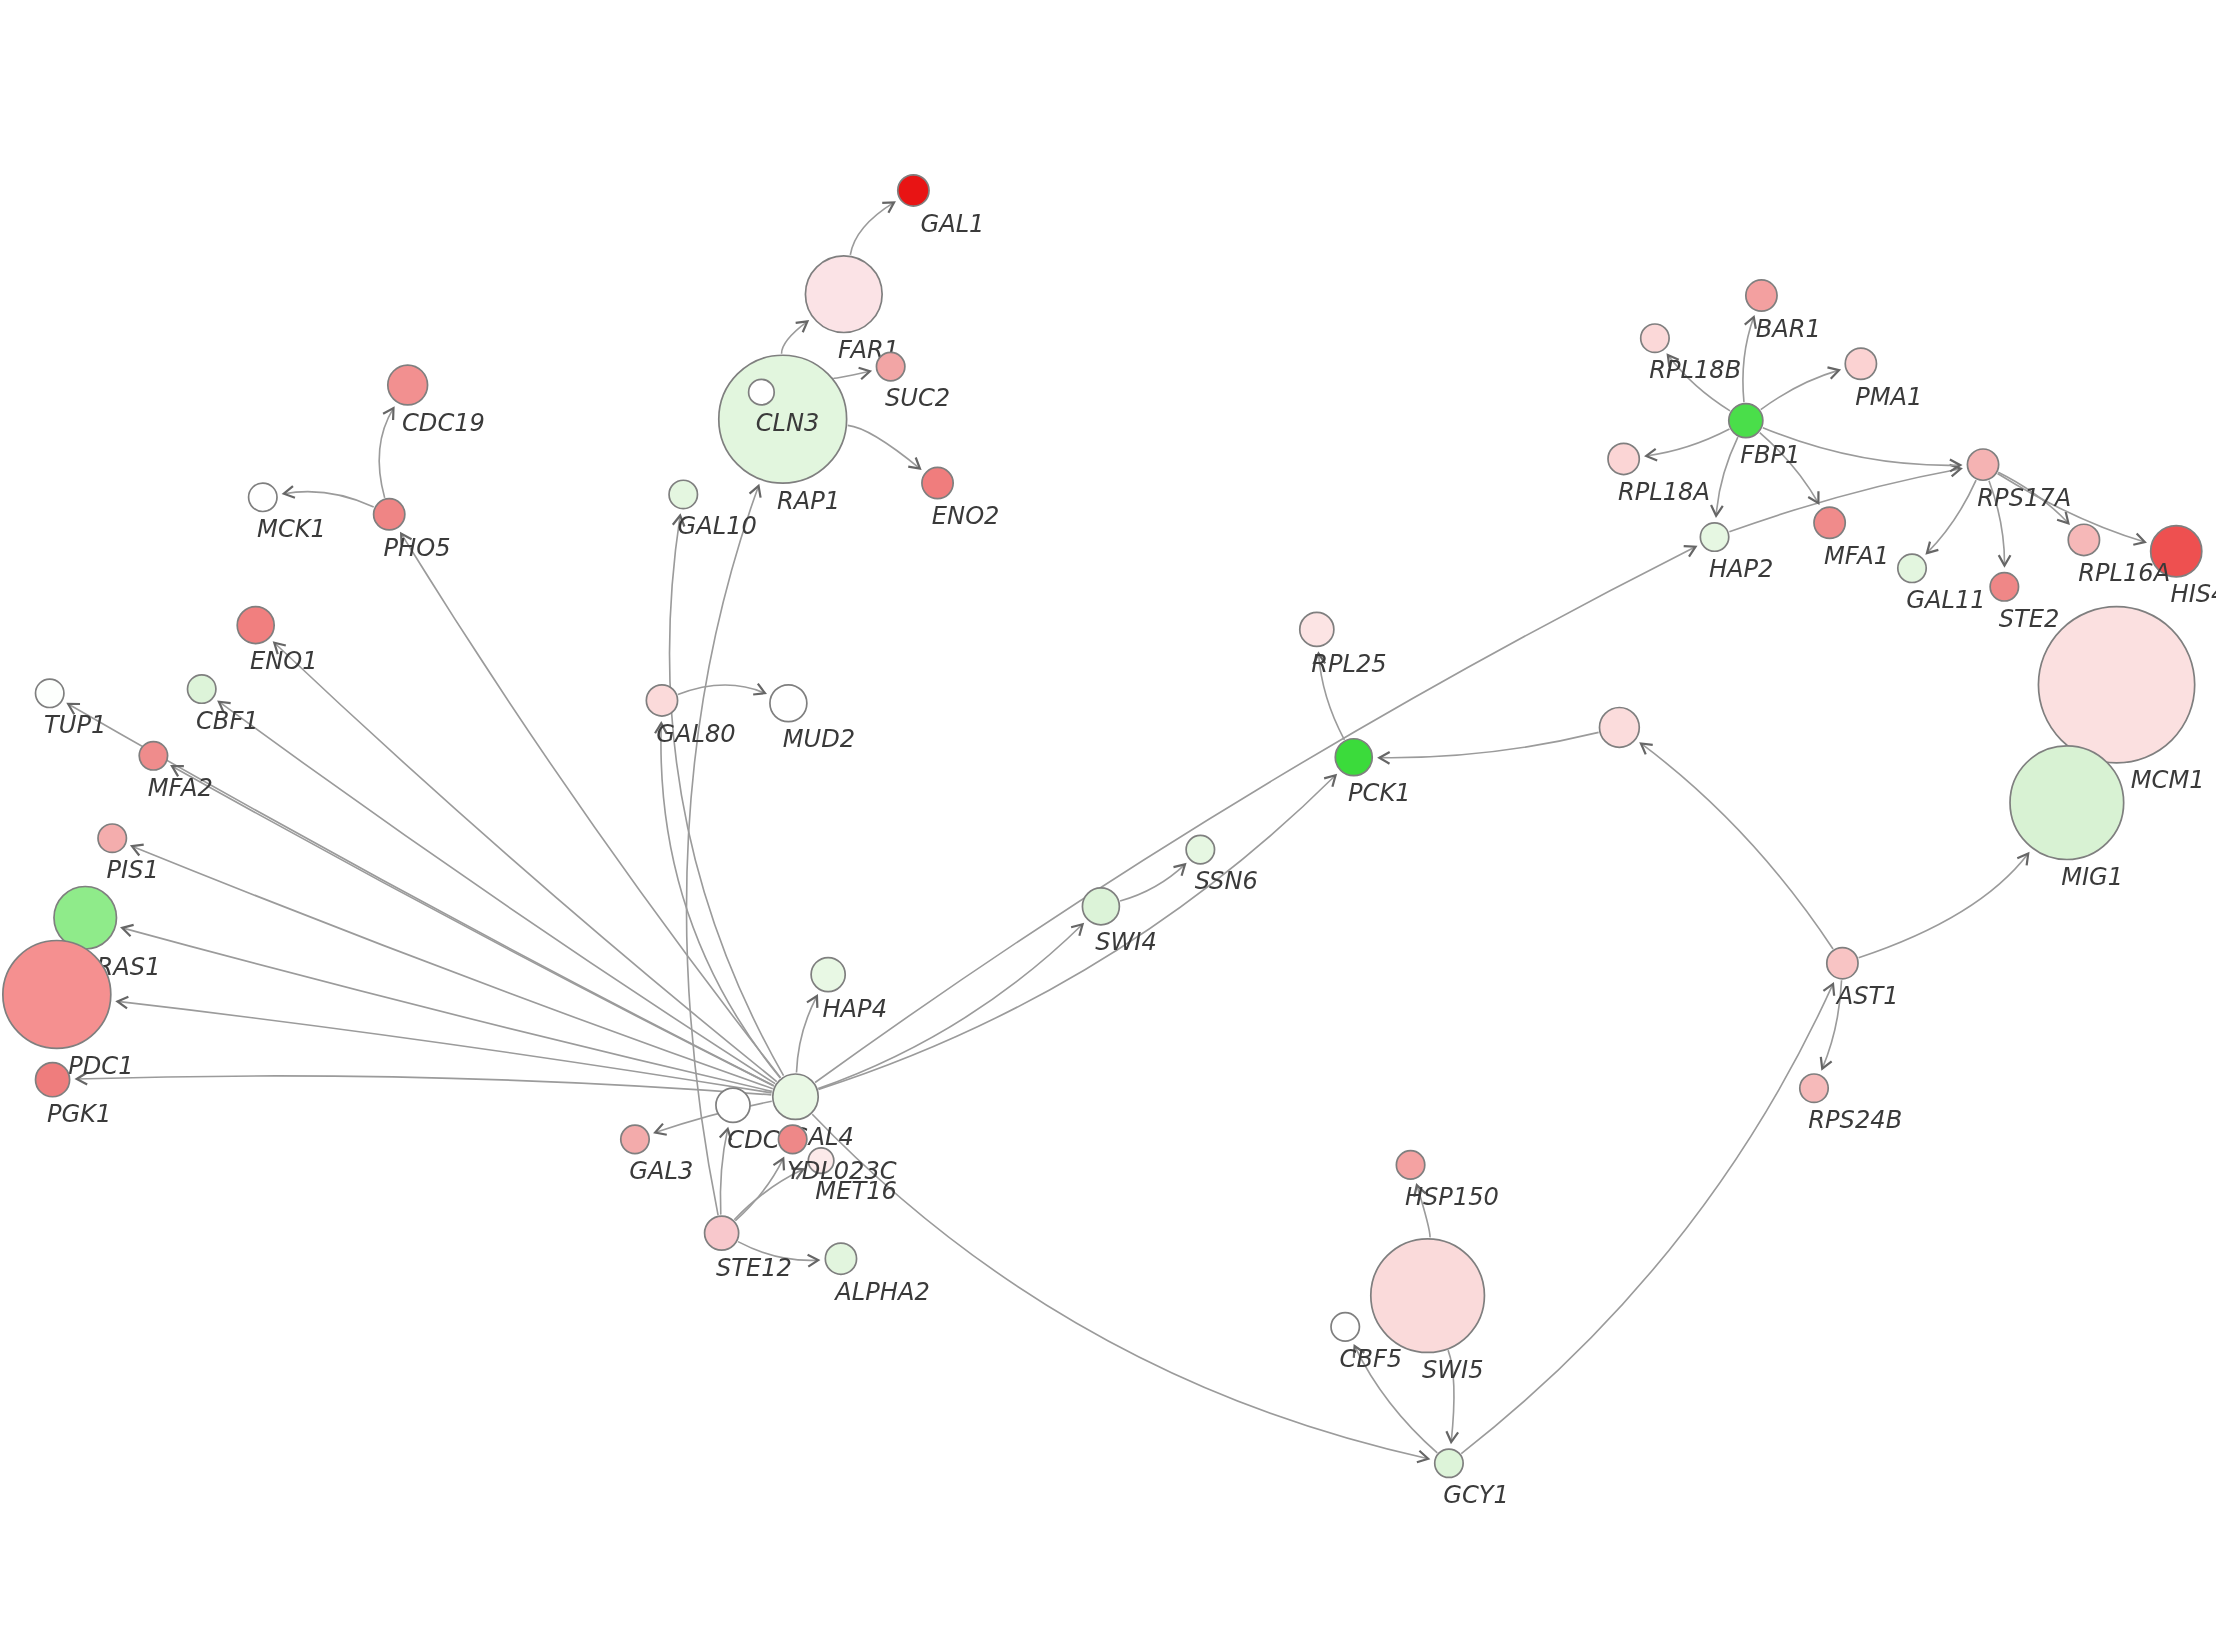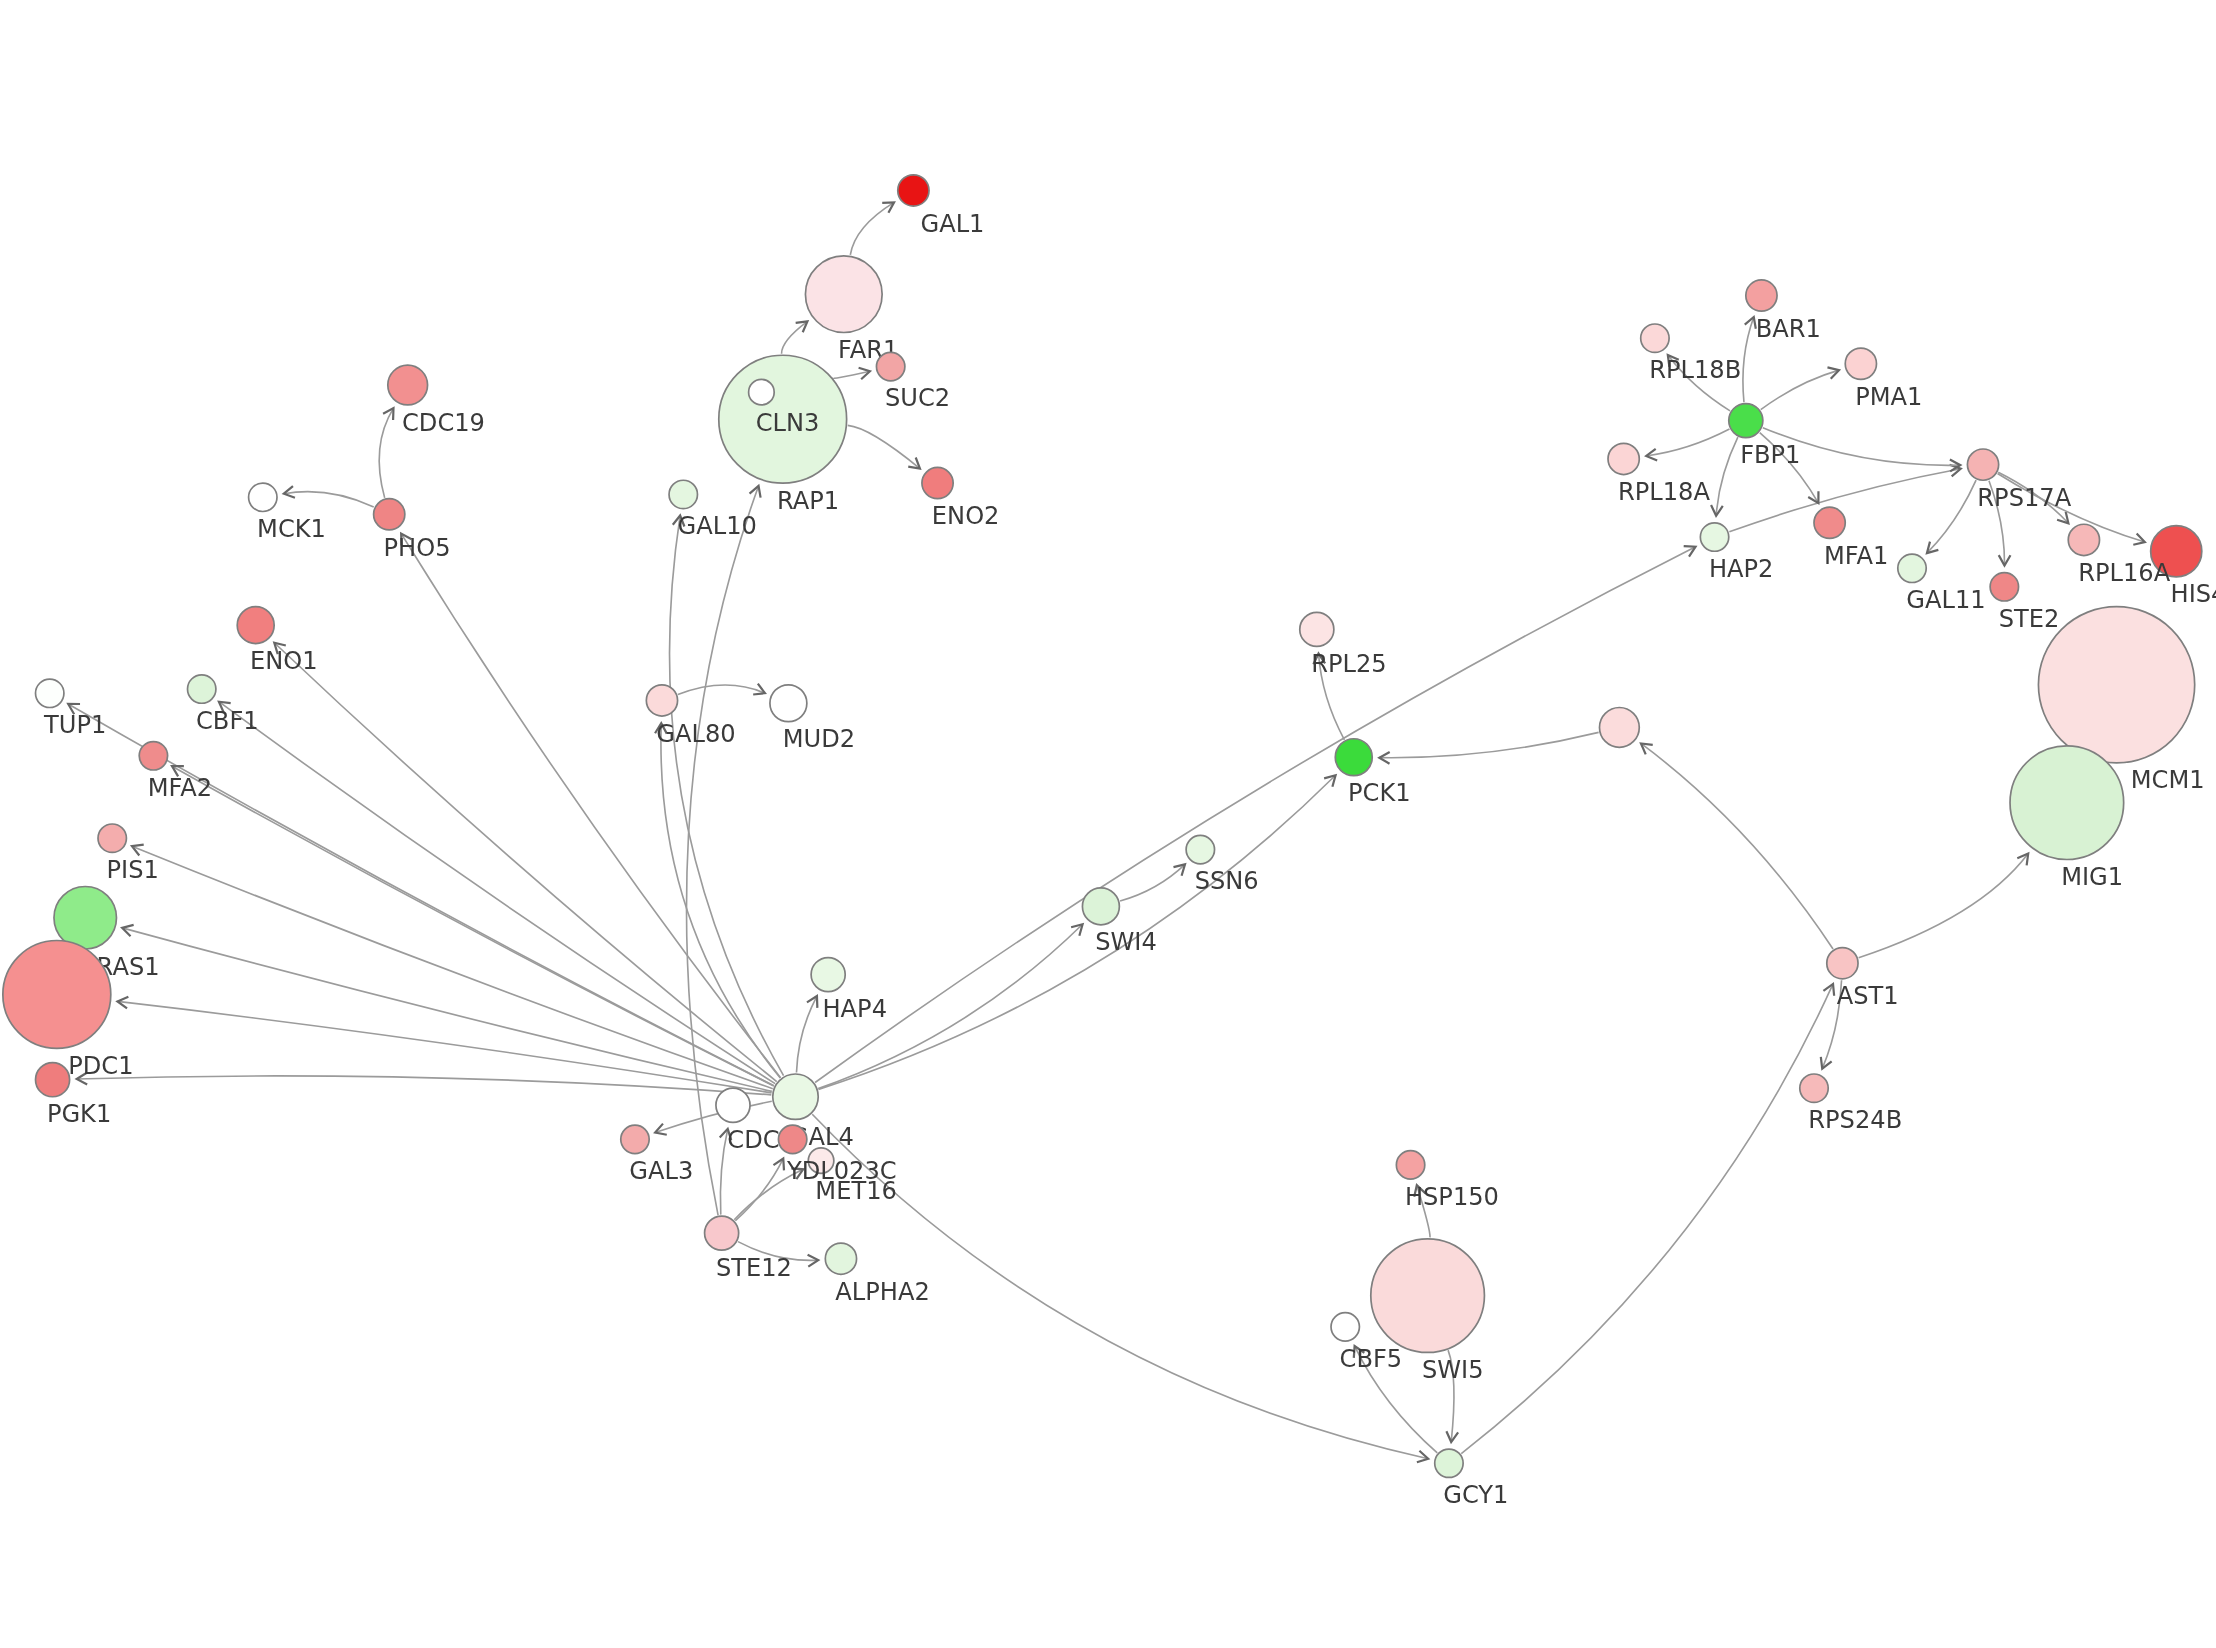--- a/index.html
+++ b/index.html
@@ -5,20 +5,21 @@
   html, body {
     margin: 0;
     padding: 0;
     height: 100%;
     background: #ffffff;
     overflow: hidden;
   }
   .canvas {
     width: 100vw;
     height: 100vh;
+    font-style: italic;
   }
   svg {
     width: 100%;
     height: 100%;
     display: block;
   }
   .edge {
     fill: none;
     stroke: #9b9b9b;
     stroke-width: 1.15;

